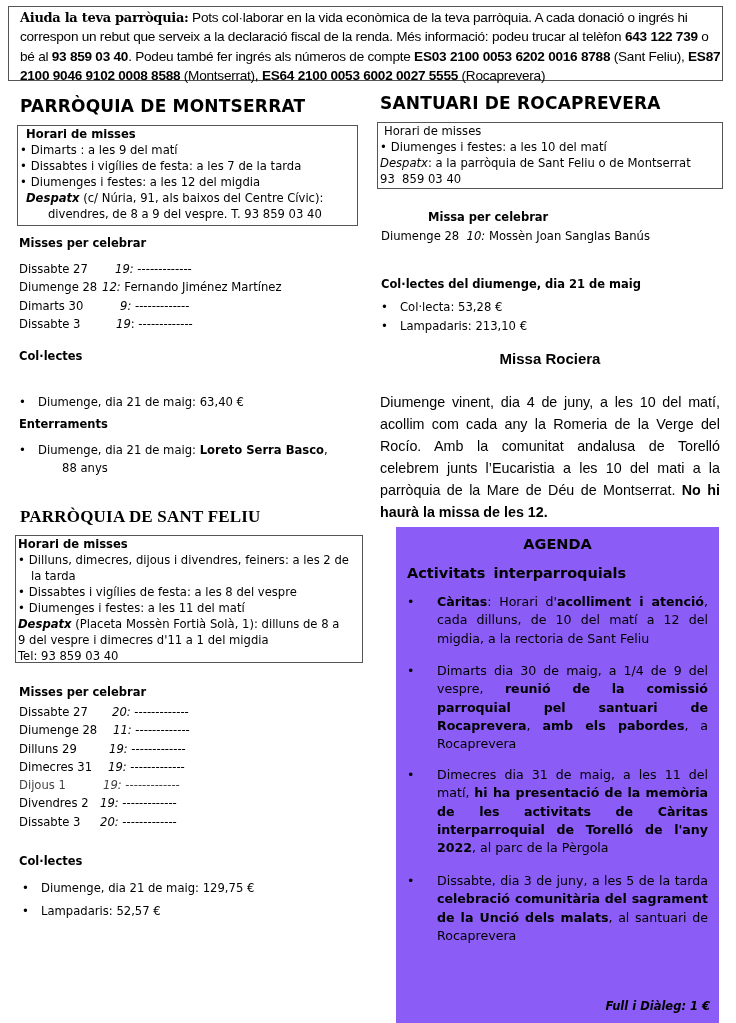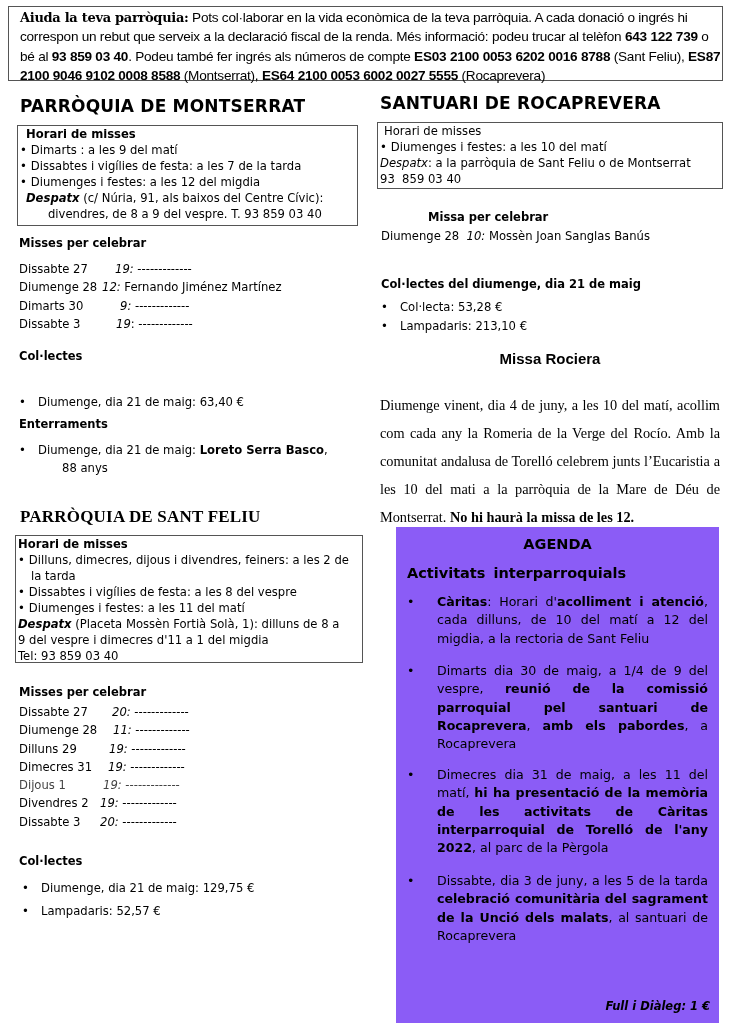--- a/index.html
+++ b/index.html
@@ -19,21 +19,21 @@
 
   .sub { position:absolute; font-family:"DejaVu Sans", sans-serif; font-weight:bold; font-size:11.5px; white-space:nowrap; }
   .lst { position:absolute; font-family:"DejaVu Sans", sans-serif; font-size:11.6px; }
   .mrow { height:18.3px; white-space:nowrap; position:relative; }
   .mrow .d { position:absolute; left:0; }
   .mrow .t { position:absolute; }
   .bl { position:relative; padding-left:19px; white-space:nowrap; }
   .bl::before { content:"\2022"; position:absolute; left:0; }
 
   #rociera-title { position:absolute; left:380px; top:350px; width:340px; text-align:center; font-family:"Liberation Sans", sans-serif; font-weight:bold; font-size:15px; }
-  #rociera-body { position:absolute; left:380px; top:391px; width:340px; font-family:Liberation Serif, serif; font-size:14.3px; line-height:28px; text-align:justify; }
+  #rociera-body { position:absolute; left:380px; top:391px; width:340px; font-family:Liberation Sans, sans-serif; font-size:14.3px; line-height:22px; text-align:justify; }
 
   #agenda { position:absolute; left:396px; top:527px; width:323px; height:508px; background:#8b5cf6; box-sizing:border-box; }
   #agenda .ttl { position:absolute; left:0; top:9px; width:100%; text-align:center; font-family:"DejaVu Sans", sans-serif; font-weight:bold; font-size:14.5px; }
   #agenda .sec { position:absolute; left:11px; top:38px; font-family:"DejaVu Sans", sans-serif; font-weight:bold; font-size:14.5px; word-spacing:3px; }
   #agenda .item { position:absolute; left:11px; width:301px; font-family:"DejaVu Sans", sans-serif; font-size:12.6px; line-height:18.3px; }
   #agenda .item .dot { position:absolute; left:0; top:0; }
   #agenda .item .txt { margin-left:30px; text-align:justify; }
 
   #footer { position:absolute; right:26px; top:999px; font-family:"DejaVu Sans", sans-serif; font-weight:bold; font-style:italic; font-size:11.5px; }
 </style>

